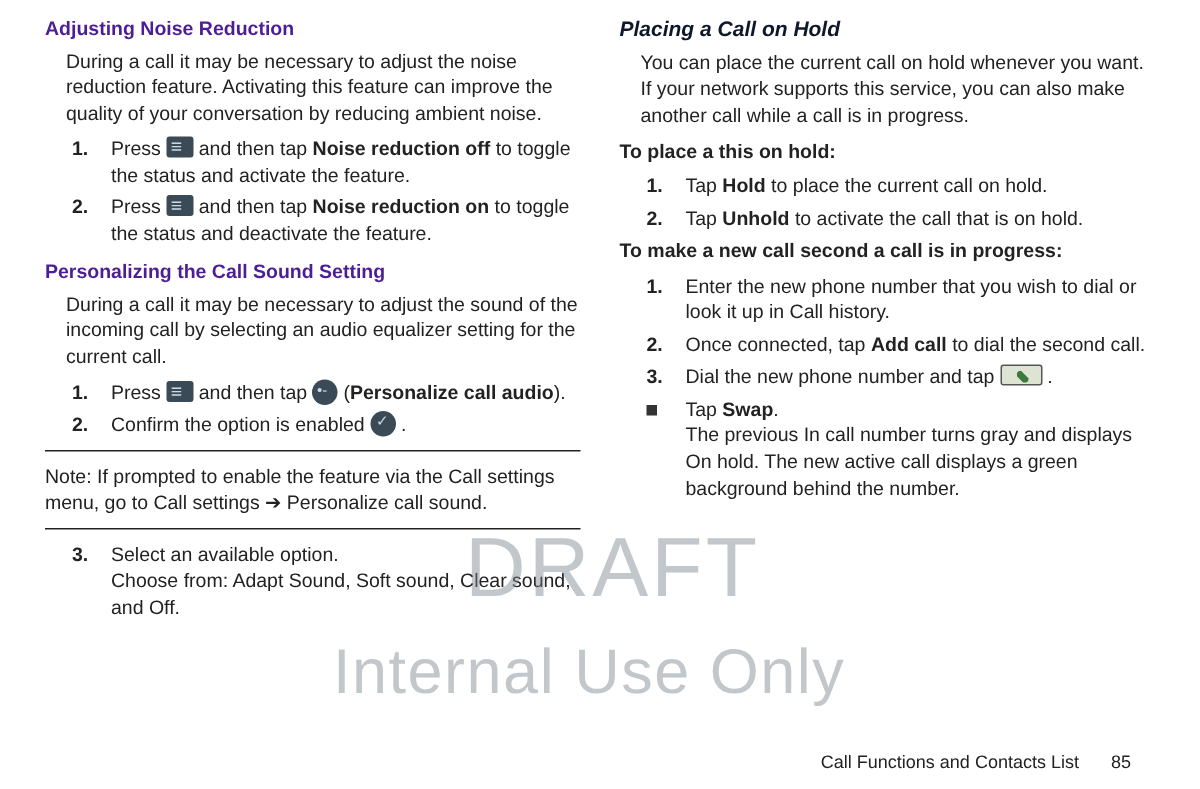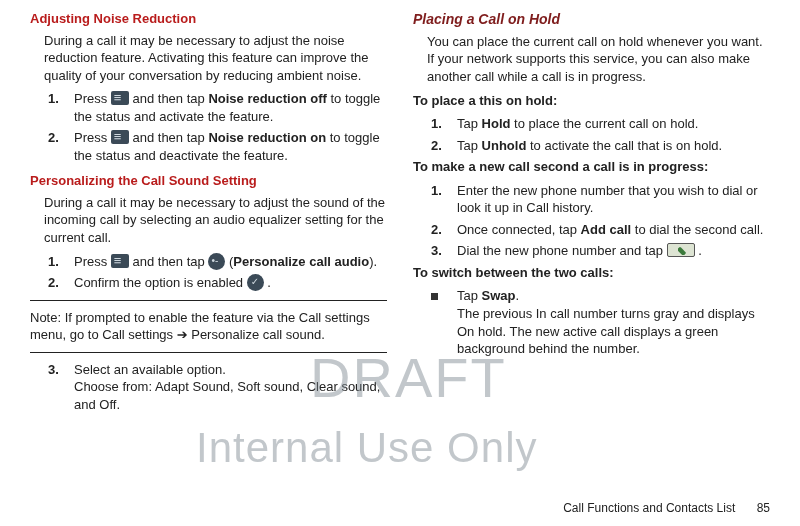--- a/index.html
+++ b/index.html
@@ -10,28 +10,28 @@
     color: #222;
     width: 800px;
     height: 526px;
     position: relative;
     padding: 10px 30px 30px 30px;
     line-height: 1.35;
   }
   .columns { display: flex; gap: 26px; }
   .col { flex: 1; }
   .heading-blue {
-    color: #7f1d1d;
+    color: #0f172a;
     font-style: italic;
     font-weight: bold;
     font-size: 14px;
     margin: 0 0 4px 0;
   }
   .heading-teal {
-    color: #b91c1c;
+    color: #4c1d95;
     font-weight: bold;
     font-size: 13px;
     margin: 8px 0 4px 0;
   }
   p { margin: 2px 0 6px 0; }
   .indent { margin-left: 14px; }
   .ol { margin-left: 18px; }
   .ol-item { display: flex; margin: 2px 0 4px 0; }
   .ol-num { font-weight: bold; width: 26px; flex: none; }
   .ol-body { flex: 1; }
@@ -104,25 +104,25 @@
   }
   .watermark {
     position: absolute;
     color: rgba(120,130,140,0.45);
     font-family: Arial, sans-serif;
     pointer-events: none;
     user-select: none;
     text-align: center;
   }
   .wm1 { font-size: 56px; left: 310px; top: 340px; letter-spacing: 2px; }
-  .wm2 { font-size: 42px; left: 196px; top: 420px; letter-spacing: 1px; }
+  .wm2 { font-size: 42px; left: 222px; top: 420px; letter-spacing: 1px; }
   .footer {
     position: absolute;
     bottom: 10px;
-    right: 30px;
+    right: 46px;
     font-size: 12px;
   }
   .footer .pagenum { margin-left: 18px; }
 </style>
 </head>
 <body>
 
 <div class="columns">
 
   <div class="col">
@@ -228,21 +228,20 @@
       <div class="ol-item">
         <div class="ol-num">3.</div>
         <div class="ol-body">
           <span>Dial the new phone number and tap </span>
           <span class="phone-icon"></span>
           <span>.</span>
         </div>
       </div>
     </div>
 
-    <p class="bold">To switch between the two calls:</p>
     <div class="bullet-item">
       <div class="bullet-sq"><span></span></div>
       <div class="ol-body">
         <div>
           <span>Tap </span><span class="bold">Swap</span><span>.</span>
         </div>
         <div>The previous In call number turns gray and displays On hold. The new active call displays a green background behind the number.</div>
       </div>
     </div>
   </div>

